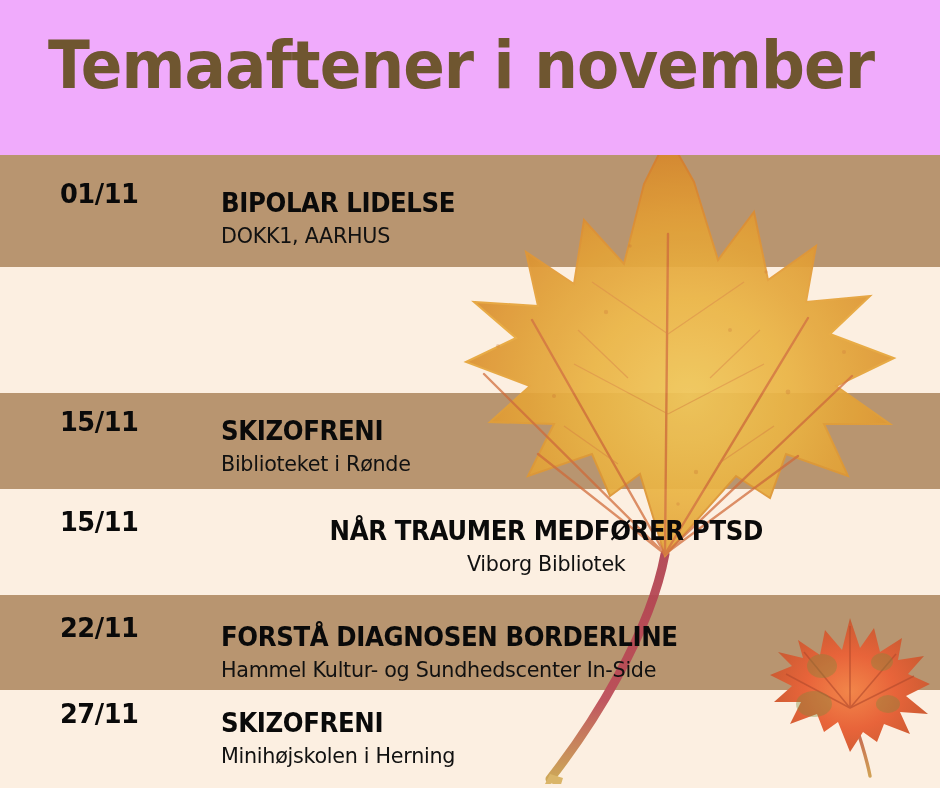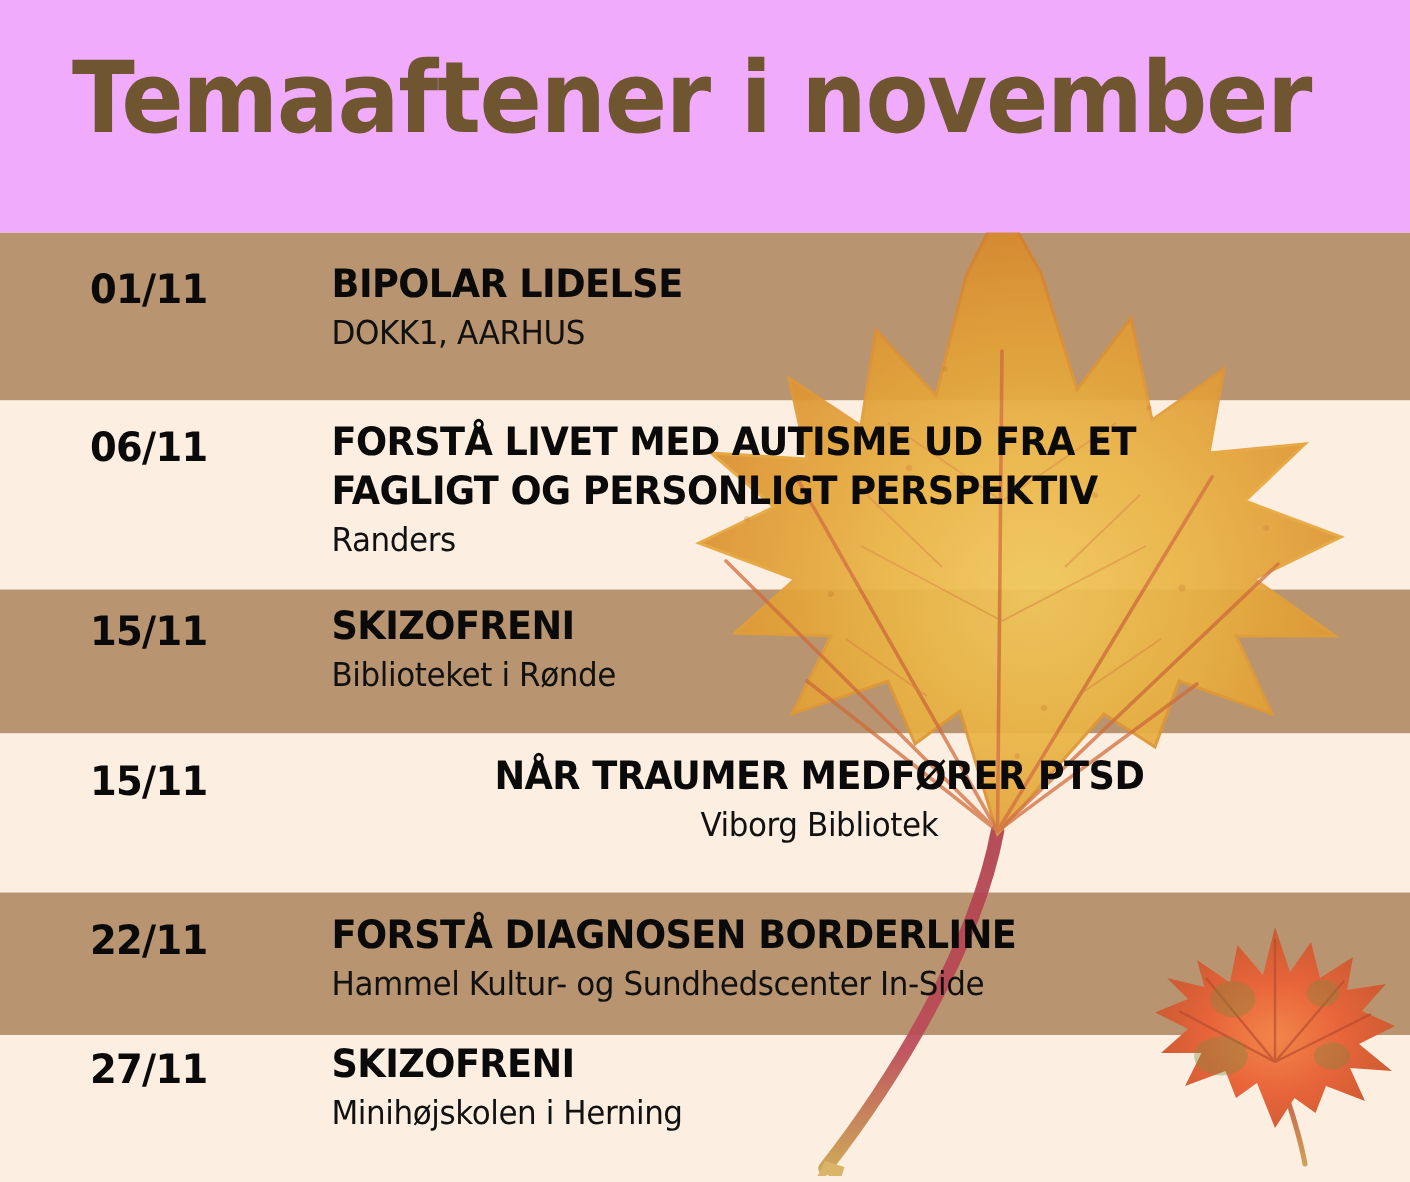--- a/index.html
+++ b/index.html
@@ -111,20 +111,21 @@
     line-height: 32px;
     color: #0a0a0a;
     letter-spacing: -0.5px;
     transform: scaleX(0.95);
     transform-origin: left top;
   }
   .row-body {
     position: absolute;
     left: 221px;
     right: 10px;
+    margin-top: 13px;
   }
   .row-title {
     font-family: "DejaVu Sans", sans-serif;
     font-weight: bold;
     font-size: 26px;
     line-height: 33px;
     color: #0a0a0a;
     letter-spacing: -0.4px;
     transform: scaleX(0.94);
     transform-origin: left top;
@@ -264,28 +265,20 @@
   </div>
 
   <div id="rows">
       <div class="row" style="top: 155px; height: 112px;">
         <div class="row-date" style="top: 23px;">01/11</div>
         <div class="row-body" style="top: 19px;">
           <div class="row-title">BIPOLAR LIDELSE</div>
           <div class="row-venue">DOKK1, AARHUS</div>
         </div>
       </div>
-      <div class="row" style="top: 267px; height: 126px;">
-        <div class="row-date" style="top: 16px;">06/11</div>
-        <div class="row-body" style="top: 12px;">
-          <div class="row-title">FORSTÅ LIVET MED AUTISME UD FRA ET
-FAGLIGT OG PERSONLIGT PERSPEKTIV</div>
-          <div class="row-venue">Randers</div>
-        </div>
-      </div>
       <div class="row" style="top: 393px; height: 96px;">
         <div class="row-date" style="top: 13px;">15/11</div>
         <div class="row-body" style="top: 9px;">
           <div class="row-title">SKIZOFRENI</div>
           <div class="row-venue">Biblioteket i Rønde</div>
         </div>
       </div>
       <div class="row" style="top: 489px; height: 106px;">
         <div class="row-date" style="top: 17px;">15/11</div>
         <div class="row-body" style="top: 13px; text-align: center;">

